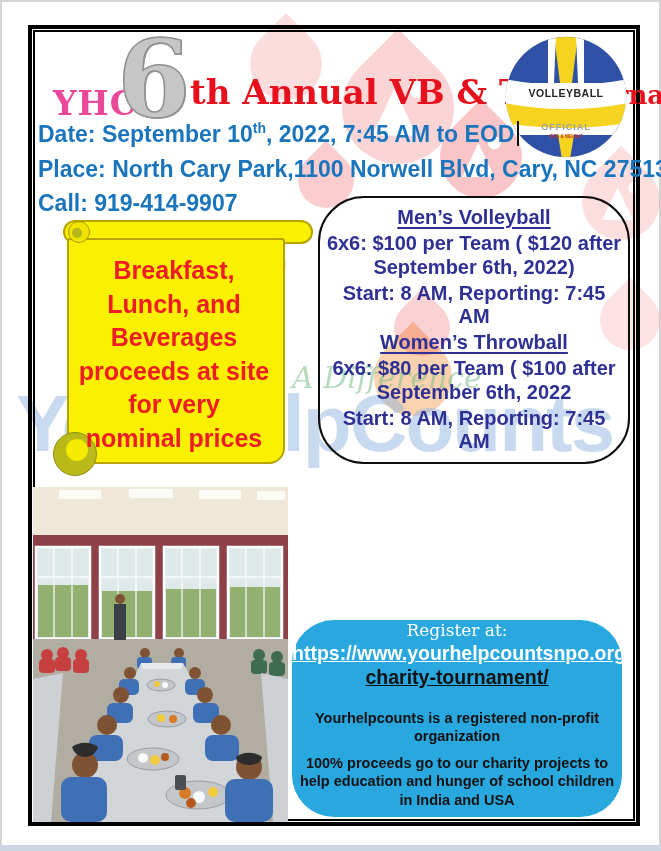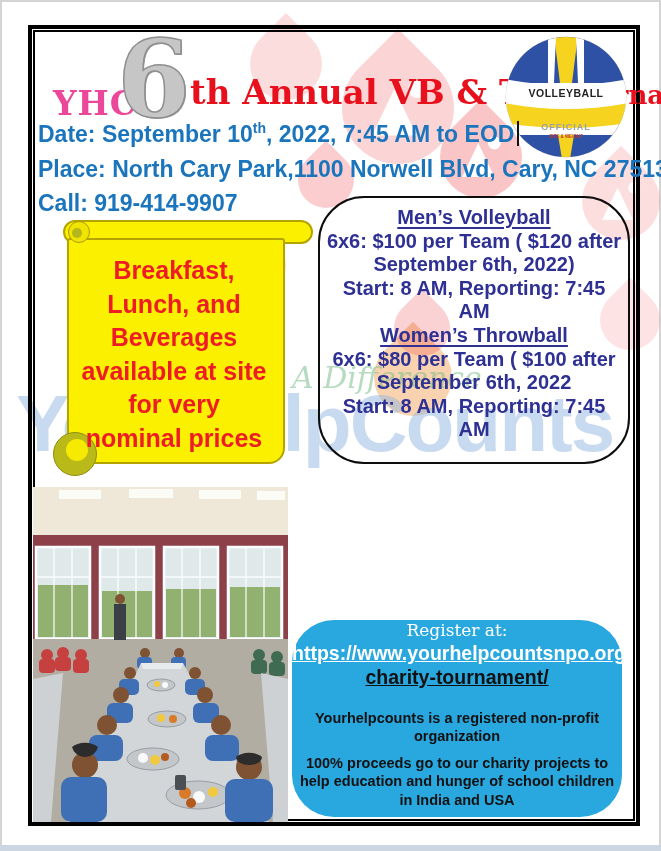--- a/index.html
+++ b/index.html
@@ -65,21 +65,21 @@
     background:#b9b91a;border:1px solid #8f8f10;box-sizing:border-box;}
   .curl-bottom::after{content:"";position:absolute;left:12px;top:6px;width:22px;height:22px;
     border-radius:50%;background:#f5ea00;}
   .scroll-text{position:absolute;left:-14px;top:34px;width:250px;text-align:center;
     color:#ee1c24;font-weight:bold;font-size:25px;line-height:1.34;}
   .scroll-text span{display:block;}
 
   
   .tour-box{position:absolute;left:318px;top:196px;width:312px;height:268px;box-sizing:border-box;
     border:2.5px solid #0d0d0d;border-radius:46px;display:flex;flex-direction:column;
-    justify-content:flex-start;text-align:center;color:#2e3093;font-weight:bold;font-size:20px;
+    justify-content:space-between;text-align:center;color:#2e3093;font-weight:bold;font-size:20px;
     line-height:1.18;padding:8px 6px;}
   .tour-box .hd{text-decoration:underline;text-underline-offset:3px;}
   .tour-box p{margin:0;}
 
   
   .photo{position:absolute;left:33px;top:487px;width:255px;height:335px;overflow:hidden;}
   .photo svg{display:block;}
 
   
   .sponsor-wrap{position:absolute;left:350px;top:474px;width:250px;height:138px;}
@@ -182,21 +182,21 @@
 
     <div class="scroll">
       <div class="scroll-top"></div>
       <div class="scroll-body"></div>
       <div class="curl-top"></div>
       <div class="curl-bottom"></div>
       <div class="scroll-text">
         <span>Breakfast,</span>
         <span>Lunch, and</span>
         <span>Beverages</span>
-        <span>available at site</span>
+        <span>proceeds at site</span>
         <span>for very</span>
         <span>nominal prices</span>
       </div>
     </div>
 
     <div class="tour-box">
       <div class="hd">Men’s Volleyball</div>
       <p>
         <span>6x6: $100 per Team ( $120 after</span><br>
         <span>September 6th, 2022)</span>

